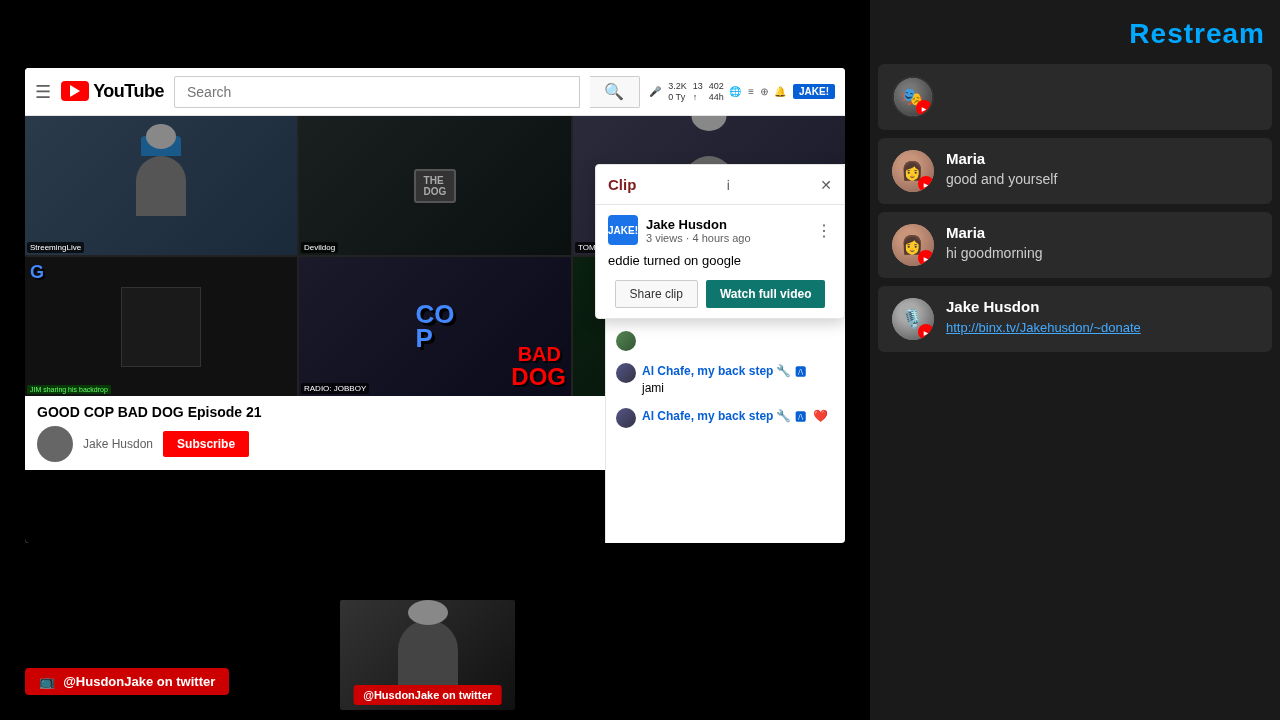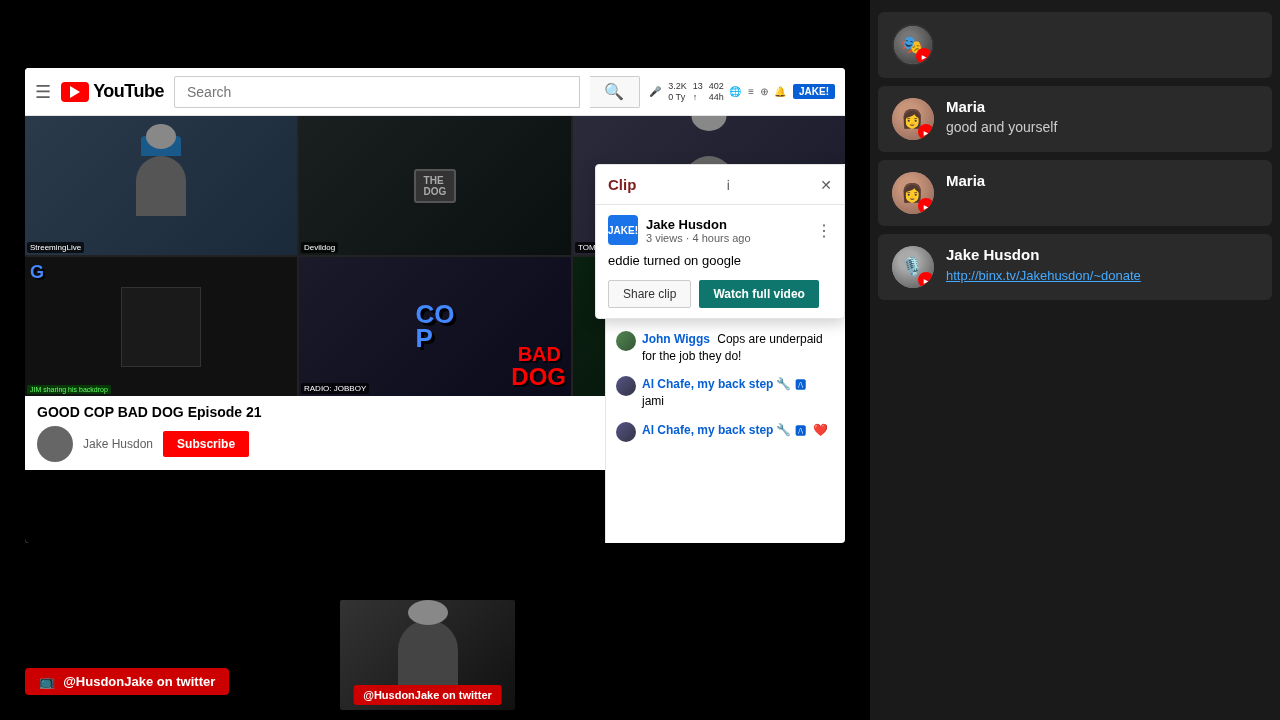--- a/index.html
+++ b/index.html
@@ -45,21 +45,21 @@
     }
 
     .yt-hamburger {
       cursor: pointer;
       font-size: 18px;
       color: #606060;
     }
 
     .yt-logo {
       display: flex;
-      align-items: center;
+      align-items: flex-start;
       gap: 4px;
     }
 
     .yt-logo-icon {
       background: #ff0000;
       border-radius: 4px;
       width: 28px;
       height: 20px;
       display: flex;
       align-items: center;
@@ -316,21 +316,21 @@
 
     .clip-description {
       font-size: 13px;
       color: #000;
       margin-bottom: 12px;
     }
 
     .clip-actions {
       display: flex;
       gap: 8px;
-      justify-content: flex-start;
+      justify-content: center;
     }
 
     .clip-share-btn {
       background: #f8f8f8;
       border: 1px solid #ccc;
       padding: 6px 14px;
       border-radius: 2px;
       font-size: 12px;
       cursor: pointer;
       color: #333;
@@ -702,24 +702,20 @@
           </div>
           <div class="chat-message">
             <div class="chat-avatar" style="background:linear-gradient(135deg,#855,#533);"></div>
             <div class="chat-content">
               <span class="chat-username">Loki Trapping Adventures</span>
               <span>they would have to see probable cause to come in</span>
             </div>
           </div>
           <div class="chat-message">
             <div class="chat-avatar" style="background:linear-gradient(135deg,#585,#353);"></div>
-            <div class="chat-content">
-              <span class="chat-username">John Wiggs</span>
-              <span>Cops are underpaid for the job they do!</span>
-            </div>
           </div>
           <div class="chat-message">
             <div class="chat-avatar" style="background:linear-gradient(135deg,#558,#334);"></div>
             <div class="chat-content">
               <span class="chat-username">Al Chafe, my back step 🔧 🅰</span>
               <span>jami</span>
             </div>
           </div>
           <div class="chat-message">
             <div class="chat-avatar" style="background:linear-gradient(135deg,#558,#334);"></div>
@@ -749,20 +745,23 @@
       <div class="bottom-twitter-tag">@HusdonJake on twitter</div>
     </div>
   </div>
 
 </div>
 
 <div class="right-section">
 
   <div class="top-spacer"></div>
 
+  <div class="restream-header">
+    <span class="restream-logo">Restream</span>
+  </div>
 
   <div class="chat-card">
     <div class="chat-card-avatar ss-avatar">
       <div style="width:100%;height:100%;background:radial-gradient(circle at 40% 35%, #777 20%, #444 80%);border-radius:50%;display:flex;align-items:center;justify-content:center;font-size:18px;">🎭</div>
       <div class="platform-badge platform-badge-yt"></div>
     </div>
   </div>
 
   <div class="chat-card">
     <div class="chat-card-avatar maria-avatar">
@@ -775,20 +774,21 @@
     </div>
   </div>
 
   <div class="chat-card">
     <div class="chat-card-avatar maria-avatar">
       <div style="width:100%;height:100%;background:radial-gradient(circle at 40% 35%, #c8947a 25%, #9a7060 80%);border-radius:50%;display:flex;align-items:center;justify-content:center;font-size:18px;">👩</div>
       <div class="platform-badge platform-badge-yt"></div>
     </div>
     <div class="chat-card-body">
       <div class="chat-card-username">Maria</div>
+      <div class="chat-card-message">hi goodmorning</div>
     </div>
   </div>
 
   <div class="chat-card">
     <div class="chat-card-avatar jake-avatar">
       <div style="width:100%;height:100%;background:radial-gradient(circle at 40% 35%, #aaa 25%, #666 80%);border-radius:50%;display:flex;align-items:center;justify-content:center;font-size:18px;">🎙️</div>
       <div class="platform-badge platform-badge-yt"></div>
     </div>
     <div class="chat-card-body">
       <div class="chat-card-username">Jake Husdon</div>

